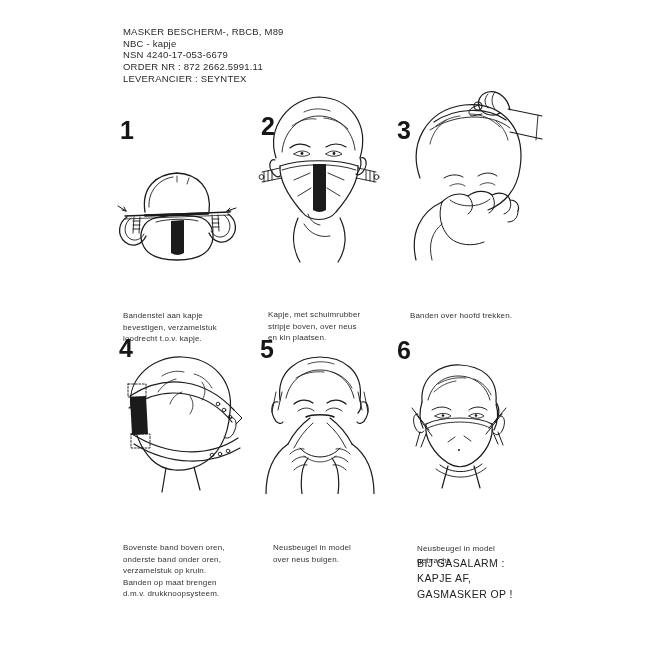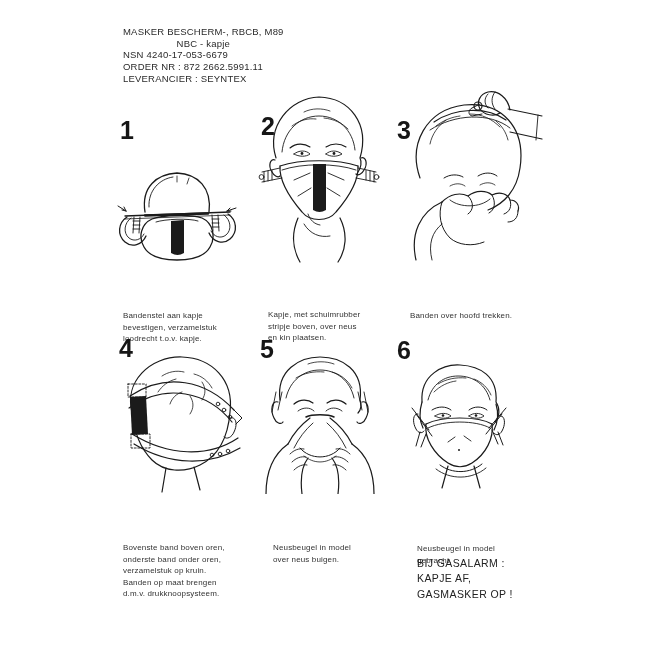--- a/index.html
+++ b/index.html
@@ -5,21 +5,21 @@
   * { margin:0; padding:0; box-sizing:border-box; }
   html,body { background:#ffffff; }
   .page {
     position:relative; width:634px; height:646px;
     background:var(--bg,#ffffff); color:var(--ink,#1b1b1b);
     font-family:"Liberation Sans", sans-serif; overflow:hidden;
   }
   .abs { position:absolute; }
   .product-block { left:123px; top:26px; width:fit-content; font-size:9.5px; line-height:11.7px; letter-spacing:0.2px; color:#2a2a2a; }
   .product-line { white-space:nowrap; }
-  .product-line.centered { text-align:center; }
+  .product-line.centered { text-align:left; }
   .doc-title { left:322px; top:27px; font-size:13.5px; letter-spacing:0.5px; color:#222222; white-space:nowrap; }
   .step-number { font-size:25px; line-height:25px; font-weight:600; color:#161616; }
   .caption { font-size:8px; line-height:11.6px; letter-spacing:0.15px; color:#333333; white-space:pre-line;margin-top:48px; }
   .alarm { left:417px; top:556px; font-size:10.5px; line-height:15.3px; letter-spacing:0.4px; font-weight:500; color:#222222; white-space:pre-line; }
   .illustration { color:var(--ink,#1b1b1b); }
   svg { display:block; width:100%; height:100%; }
 </style>
 </head>
 <body>
 

